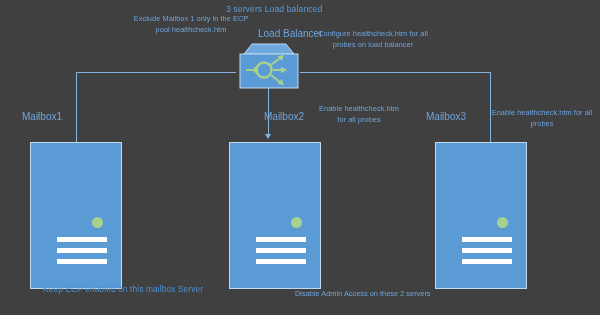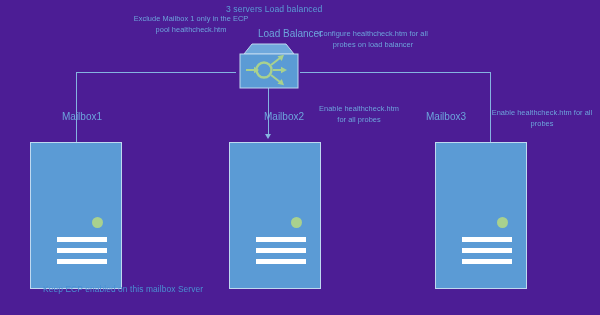--- a/index.html
+++ b/index.html
@@ -4,21 +4,21 @@
 <style>
   html, body {
     margin: 0;
     padding: 0;
     background: #ffffff;
   }
   #canvas {
     position: relative;
     width: 600px;
     height: 315px;
-    background: #4c1d95;
+    background: #404040;
     font-family: "Liberation Sans", sans-serif;
     overflow: hidden;
   }
 
   
   .note {
     position: absolute;
     color: #6DA4DC;
     font-size: 7.4px;
     line-height: 10.5px;
@@ -147,21 +147,21 @@
       <line x1="37" y1="32" x2="46" y2="39" stroke="#A9D18E" stroke-width="2"></line>
       <polygon points="43.5,40.8 50,42.2 47.8,36" fill="#A9D18E"></polygon>
     </svg>
   </div>
   <div class="node-label" style="left:258px; top:29px;">Load Balancer</div>
 
   <div class="note" style="left:132px; top:14px; width:118px;">Exclude Mailbox 1 only in the ECP pool healthcheck.htm</div>
 
   <div class="note" style="left:306px; top:29px; width:134px;">Configure healthcheck.htm for all probes on load balancer</div>
 
-  <div class="node-label" style="left:22px; top:112px;margin-left:40px;">Mailbox1</div>
+  <div class="node-label" style="left:22px; top:112px;">Mailbox1</div>
   <div class="server" style="left:30px; top:142px;">
     <div class="led"></div>
     <div class="vents">
       <div class="vent"></div>
       <div class="vent"></div>
       <div class="vent"></div>
     </div>
   </div>
 
 
@@ -184,14 +184,15 @@
       <div class="vent"></div>
       <div class="vent"></div>
       <div class="vent"></div>
     </div>
   </div>
 
   <div class="note" style="left:488px; top:108px; width:108px;">Enable healthcheck.htm for all probes</div>
 
   <div class="footer-strong" style="left:26px; top:284px;margin-left:17px;">Keep ECP enabled on this mailbox Server</div>
 
+  <div class="footer-note" style="left:295px; top:289px;">Disable Admin Access on these 2 servers</div>
 
 </div>
 
 </body></html>

